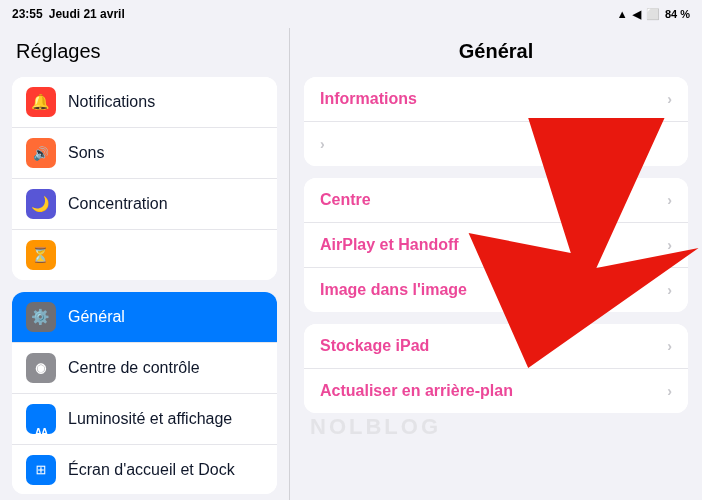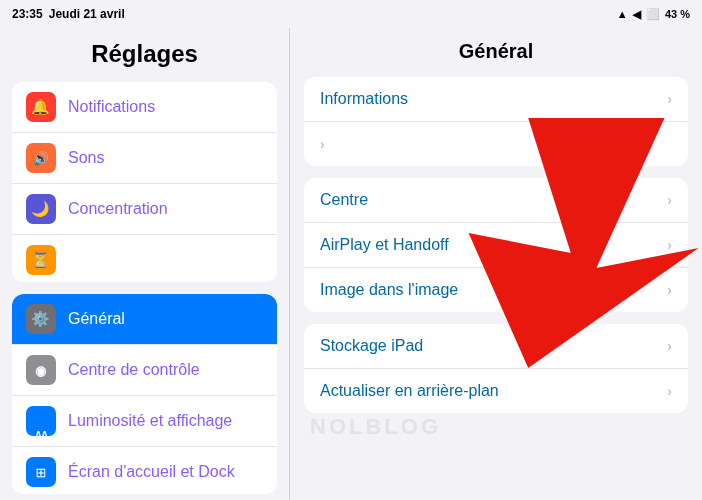--- a/index.html
+++ b/index.html
@@ -32,23 +32,23 @@
       width: 290px;
       background: #f2f2f7;
       border-right: 1px solid #d1d1d6;
       display: flex;
       flex-direction: column;
       overflow: hidden;
     }
 
     .panel-header {
       padding: 12px 16px 8px;
-      font-size: 24px;
-      font-weight: 700;
-      text-align: center;
+      font-size: 20px;
+      font-weight: 400;
+      text-align: left;
       color: #000;
       background: #f2f2f7;
     }
 
     .settings-group {
       background: #fff;
       border-radius: 12px;
       margin: 6px 12px;
       overflow: hidden;
     }
@@ -80,21 +80,21 @@
       font-size: 16px;
     }
     .icon-red { background: #ff3b30; }
     .icon-orange-red { background: #ff6b35; }
     .icon-purple { background: #5856d6; }
     .icon-yellow { background: #ff9500; }
     .icon-blue { background: #007aff; }
 
     .item-label {
       font-size: 16px;
-      color: #8b5cf6;
+      color: #0f172a;
       font-weight: 400;
     }
 
     
     .right-panel {
       flex: 1;
       background: #f2f2f7;
       display: flex;
       flex-direction: column;
       overflow: hidden;
@@ -123,21 +123,22 @@
       padding: 13px 16px;
       border-bottom: 1px solid #e5e5ea;
       min-height: 44px;
       cursor: pointer;
       background: #fff;
     }
     .right-item:last-child { border-bottom: none; }
 
     .right-item-label {
       font-size: 16px;
-      color: #0369a1;
+      color: #ec4899;
+      font-weight: bold;
     }
 
     .chevron {
       color: #c7c7cc;
       font-size: 14px;
       font-weight: 600;
     }
 
     .watermark {
       position: absolute;
@@ -167,28 +168,28 @@
       height: 100%;
       pointer-events: none;
       z-index: 10;
     }
   </style>
 </head>
 <body>
 
 <div class="status-bar">
   <div class="status-left">
-    <span>23:35</span>
+    <span>23:55</span>
     <span>Jeudi 21 avril</span>
   </div>
   <div class="status-right">
     <span>▲</span>
     <span>◀</span>
     <span>⬜</span>
-    <span>43 %</span>
+    <span>84 %</span>
   </div>
 </div>
 
 <div class="panels-wrapper">
 
   <div class="left-panel">
     <div class="panel-header">Réglages</div>
 
     <div class="settings-group">
       <div class="settings-item">

